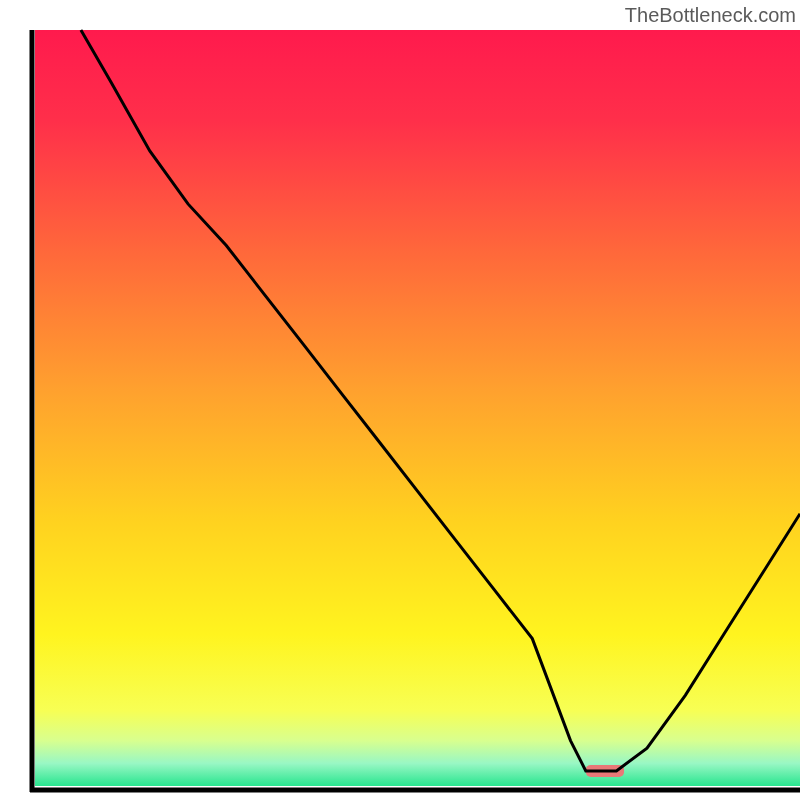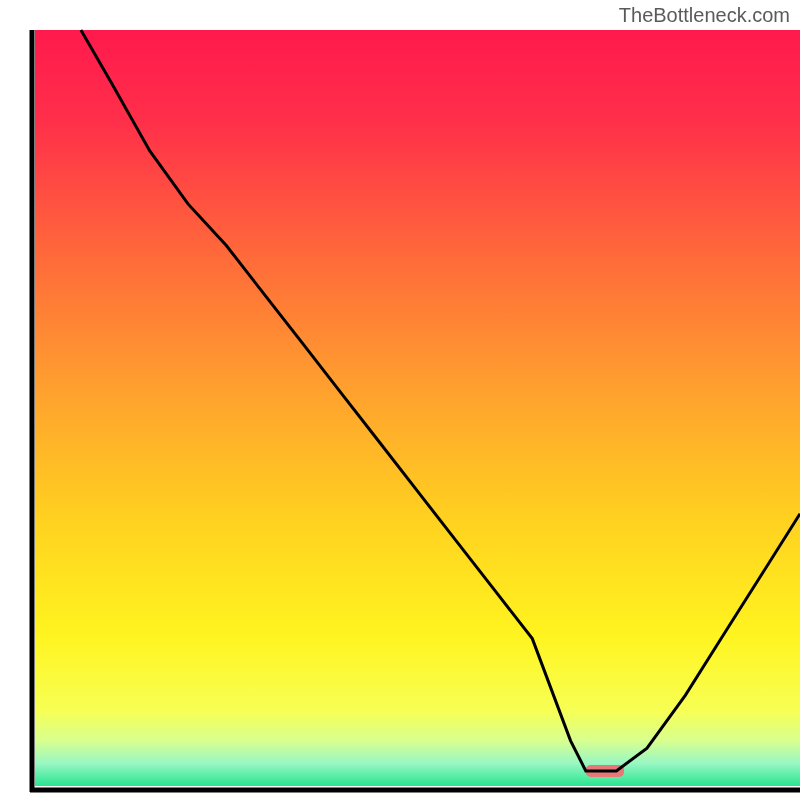--- a/index.html
+++ b/index.html
@@ -11,21 +11,21 @@
     font-family: Arial, sans-serif;
   }
   .chart-container {
     position: relative;
     width: 800px;
     height: 800px;
   }
   .watermark {
     position: absolute;
     top: 4px;
-    right: 10px;
+    right: 4px;
     font-size: 20px;
     color: #5a5a5a;
     font-weight: 400;
     z-index: 4;
   }
   svg {
     display: block;
   }
 </style>
 </head>

